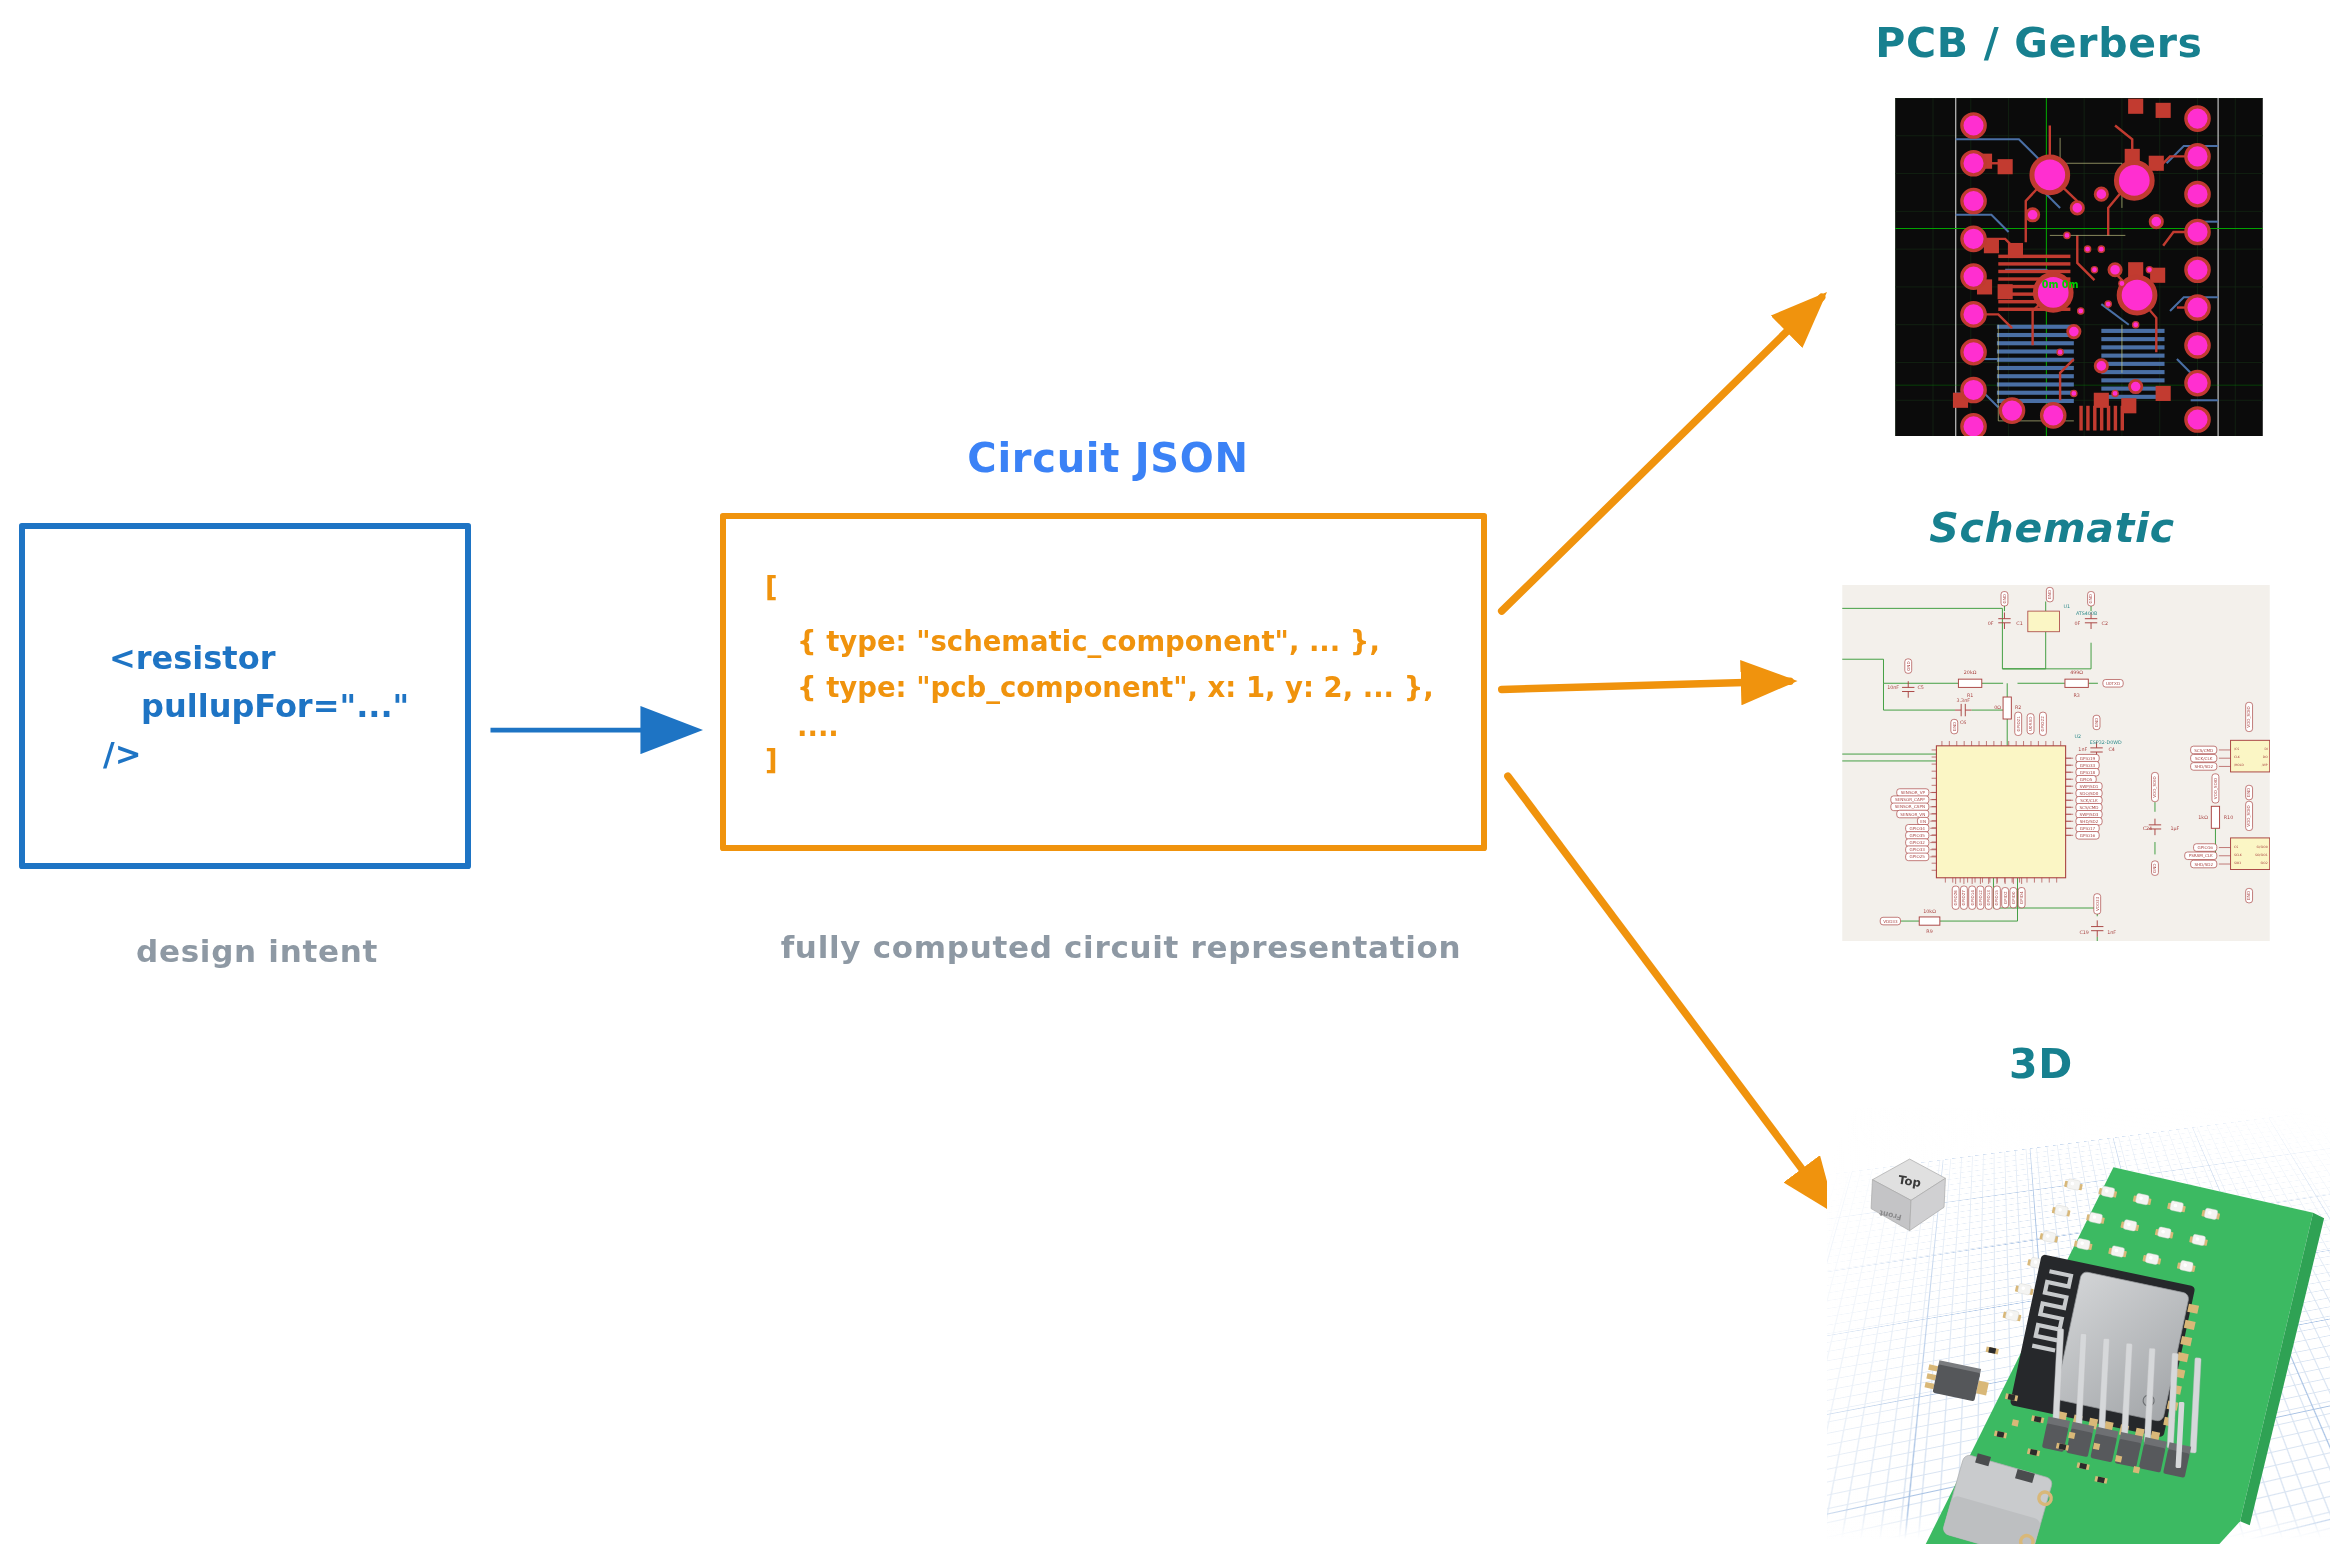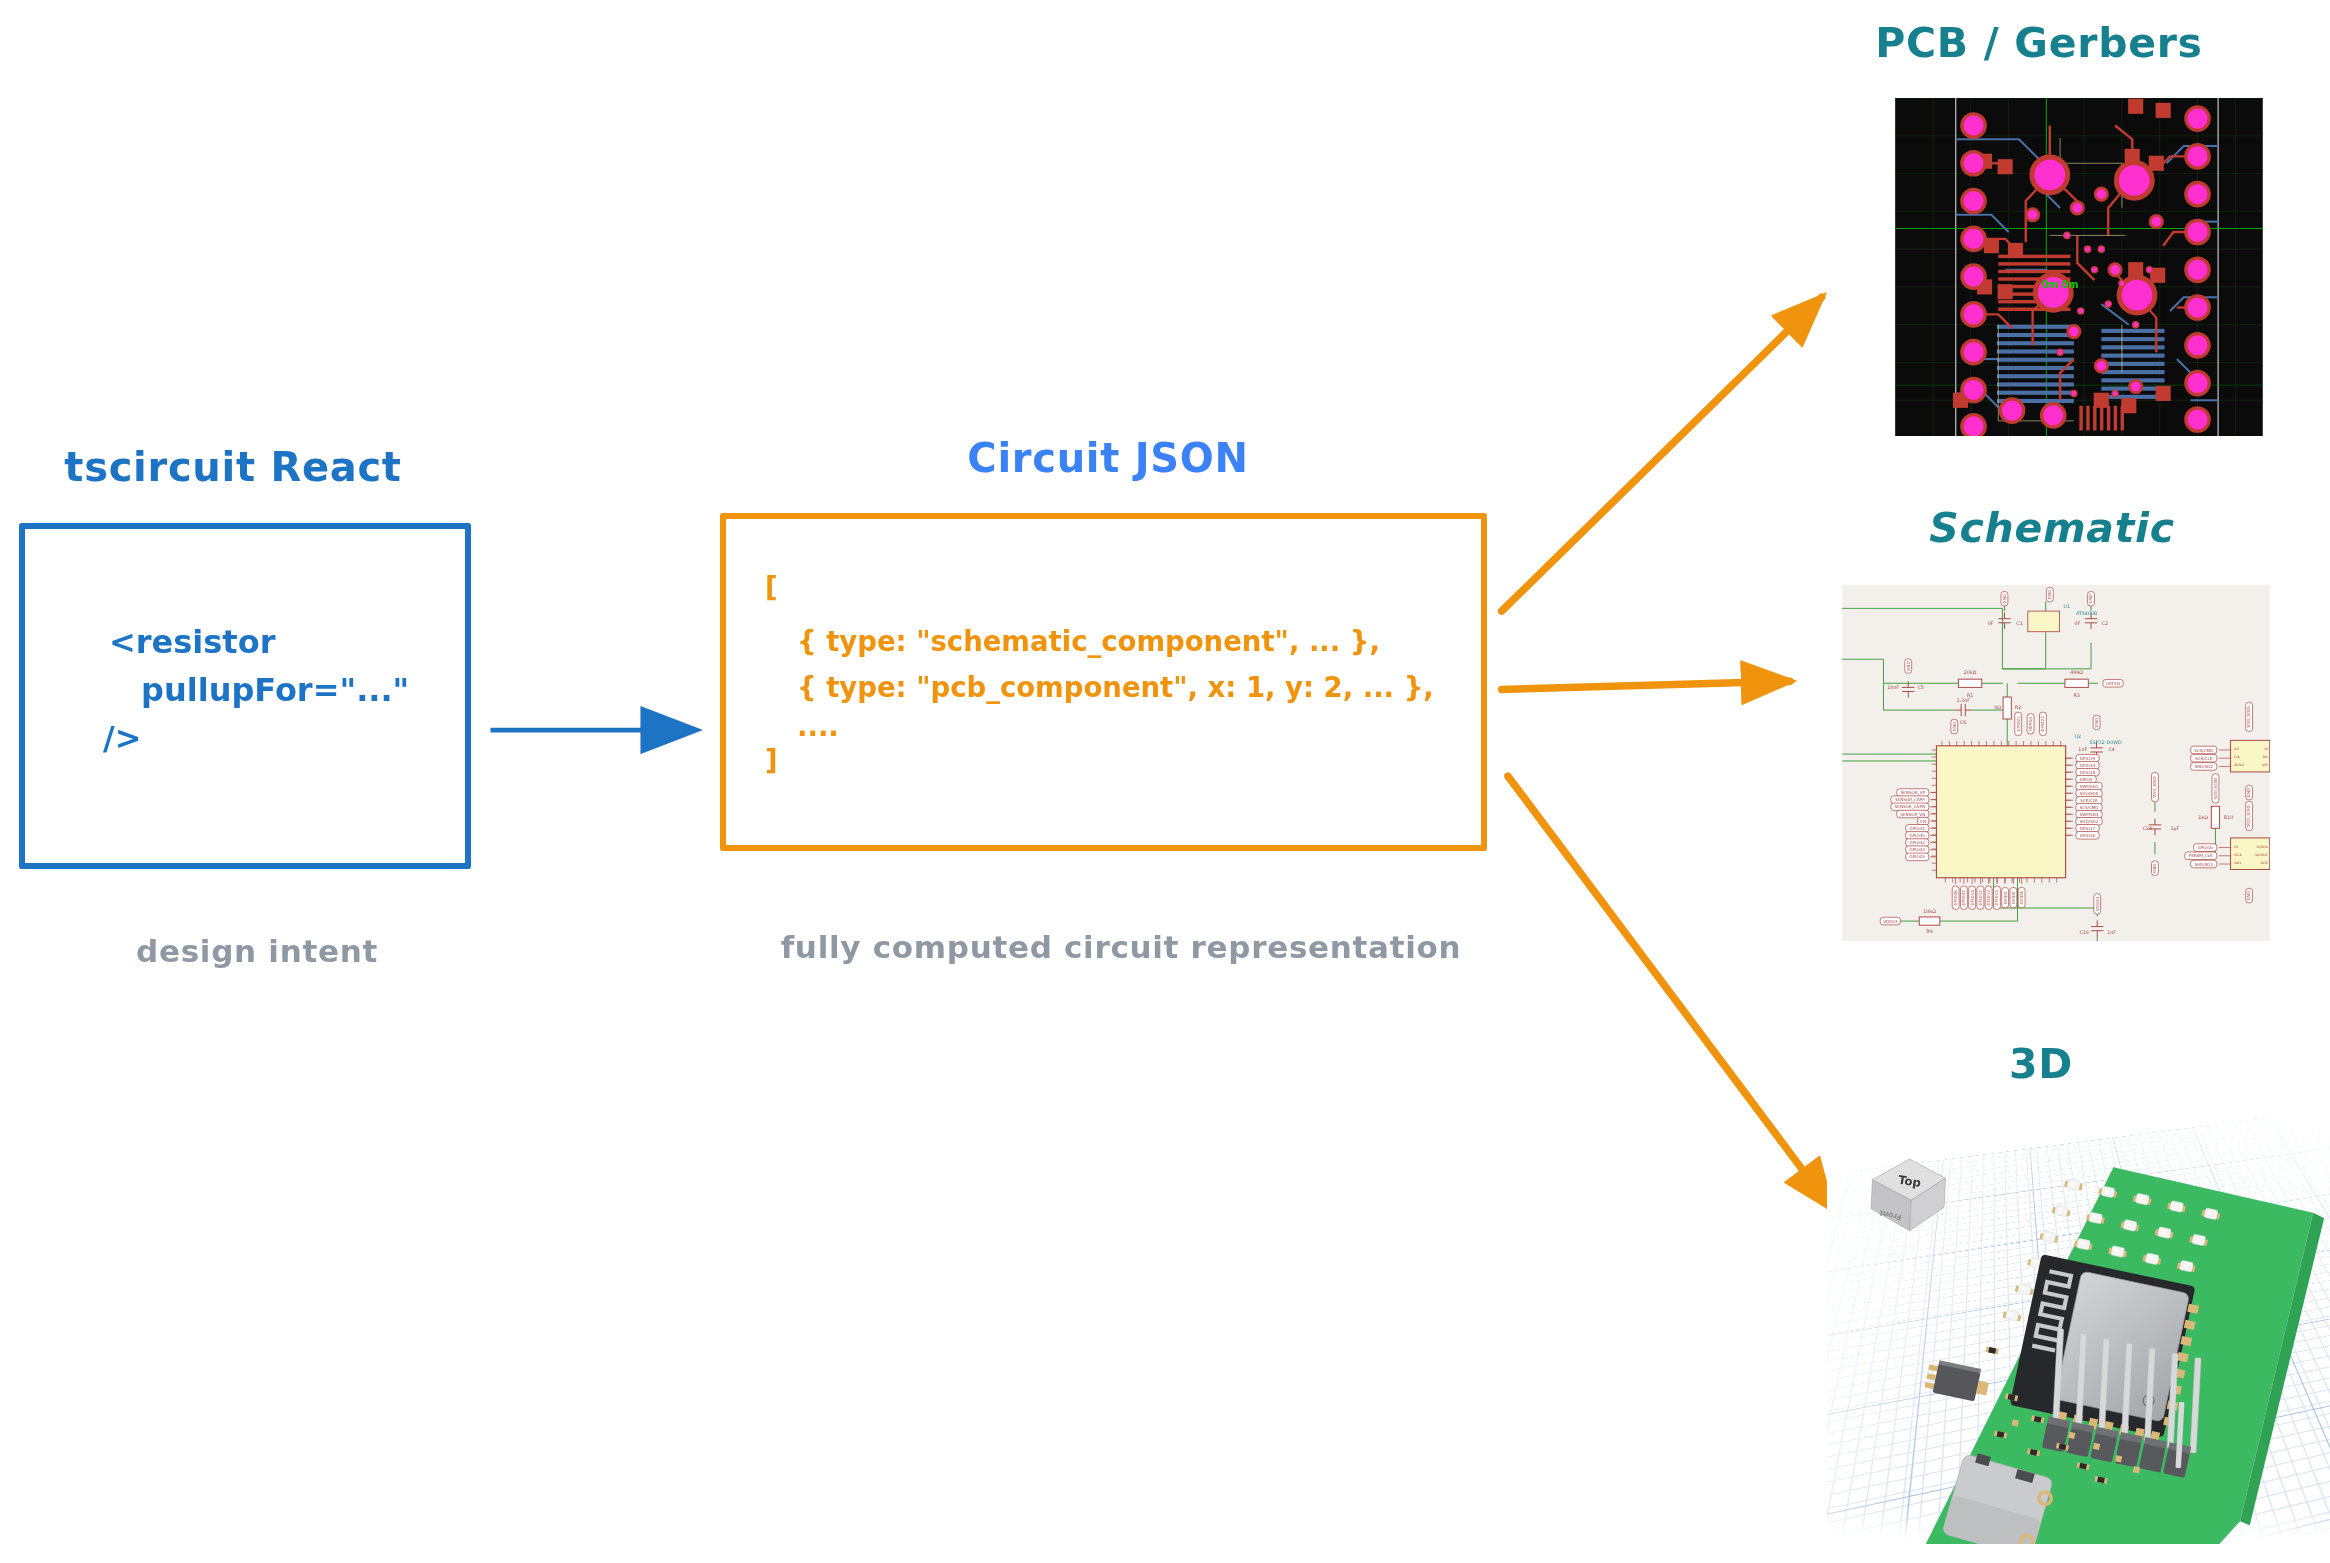--- a/index.html
+++ b/index.html
@@ -8,21 +8,21 @@
   .abs{position:absolute;}
   .title{font-weight:700;letter-spacing:0.7px;white-space:nowrap;transform:translateX(-50%);}
   .title-blue{color:#1E74C4;font-size:40px;}
   .title-orange{color:#3b82f6;font-size:40px;}
   .title-teal{color:#17808F;font-size:41px;}
   .caption{color:#8E99A4;font-size:31px;font-weight:600;letter-spacing:0.7px;white-space:nowrap;transform:translateX(-50%);}
   .box{position:absolute;border-radius:2.8px;background:#fff;}
   .box-blue{border:6.2px solid #1E74C4;}
   .box-orange{border:6.2px solid #F0930D;}
   .code-line{position:absolute;font-weight:700;white-space:pre;}
-  .code-blue{color:#1E74C4;font-size:32px;}
+  .code-blue{color:#1E74C4;font-size:32px;margin-top:16px;}
   .code-orange{color:#F0930D;font-size:27.5px;}
   .thumb{position:absolute;overflow:hidden;}
   #grid3d{position:absolute;left:-303px;top:-179px;width:1376px;height:1101px;
     background-image:
       linear-gradient(#A8C2E4 1.4px, transparent 1.4px),
       linear-gradient(90deg,#A8C2E4 1.4px, transparent 1.4px),
       linear-gradient(#D9E4F2 0.7px, transparent 0.7px),
       linear-gradient(90deg,#D9E4F2 0.7px, transparent 0.7px);
     background-size:105px 105px,105px 105px,13px 13px,13px 13px;
     transform:perspective(791px) rotateX(52deg) rotateZ(-16deg);
@@ -46,21 +46,20 @@
       <marker id="ah-orange" markerWidth="7.5" markerHeight="6" refX="6.5" refY="3" orient="auto" markerUnits="strokeWidth">
         <path d="M0,0 L7.5,3 L0,6 z" fill="#F0930D"></path>
       </marker>
     </defs>
     <line x1="713" y1="1061" x2="1008" y2="1061" stroke="#1E74C4" stroke-width="7" marker-end="url(#ah-blue)"></line>
     <line x1="2183" y1="888" x2="2648" y2="432" stroke="#F0930D" stroke-width="11" stroke-linecap="round" marker-end="url(#ah-orange)"></line>
     <line x1="2183" y1="1002" x2="2602" y2="990" stroke="#F0930D" stroke-width="11" stroke-linecap="round" marker-end="url(#ah-orange)"></line>
     <line x1="2192" y1="1128" x2="2662" y2="1756" stroke="#F0930D" stroke-width="11" stroke-linecap="round" marker-end="url(#ah-orange)"></line>
   </svg>
 
-  <div class="abs title title-blue" style="left:233px;top:444px;">tscircuit React</div>
   <div class="box box-blue" style="left:19px;top:523px;width:440px;height:334px;"></div>
   <div class="code-line code-blue" style="left:109px;top:623px;">&lt;resistor</div>
   <div class="code-line code-blue" style="left:141px;top:671px;">pullupFor="..."</div>
   <div class="code-line code-blue" style="left:103px;top:719px;">/&gt;</div>
   <div class="abs caption" style="left:257px;top:933px;">design intent</div>
 
   <div class="abs title title-orange" style="left:1108px;top:435px;">Circuit JSON</div>
   <div class="box box-orange" style="left:720px;top:513px;width:755px;height:326px;"></div>
   <div class="code-line code-orange" style="left:765px;top:571px;">[</div>
   <div class="code-line code-orange" style="left:797px;top:625px;">{ type: "schematic_component", ... },</div>

